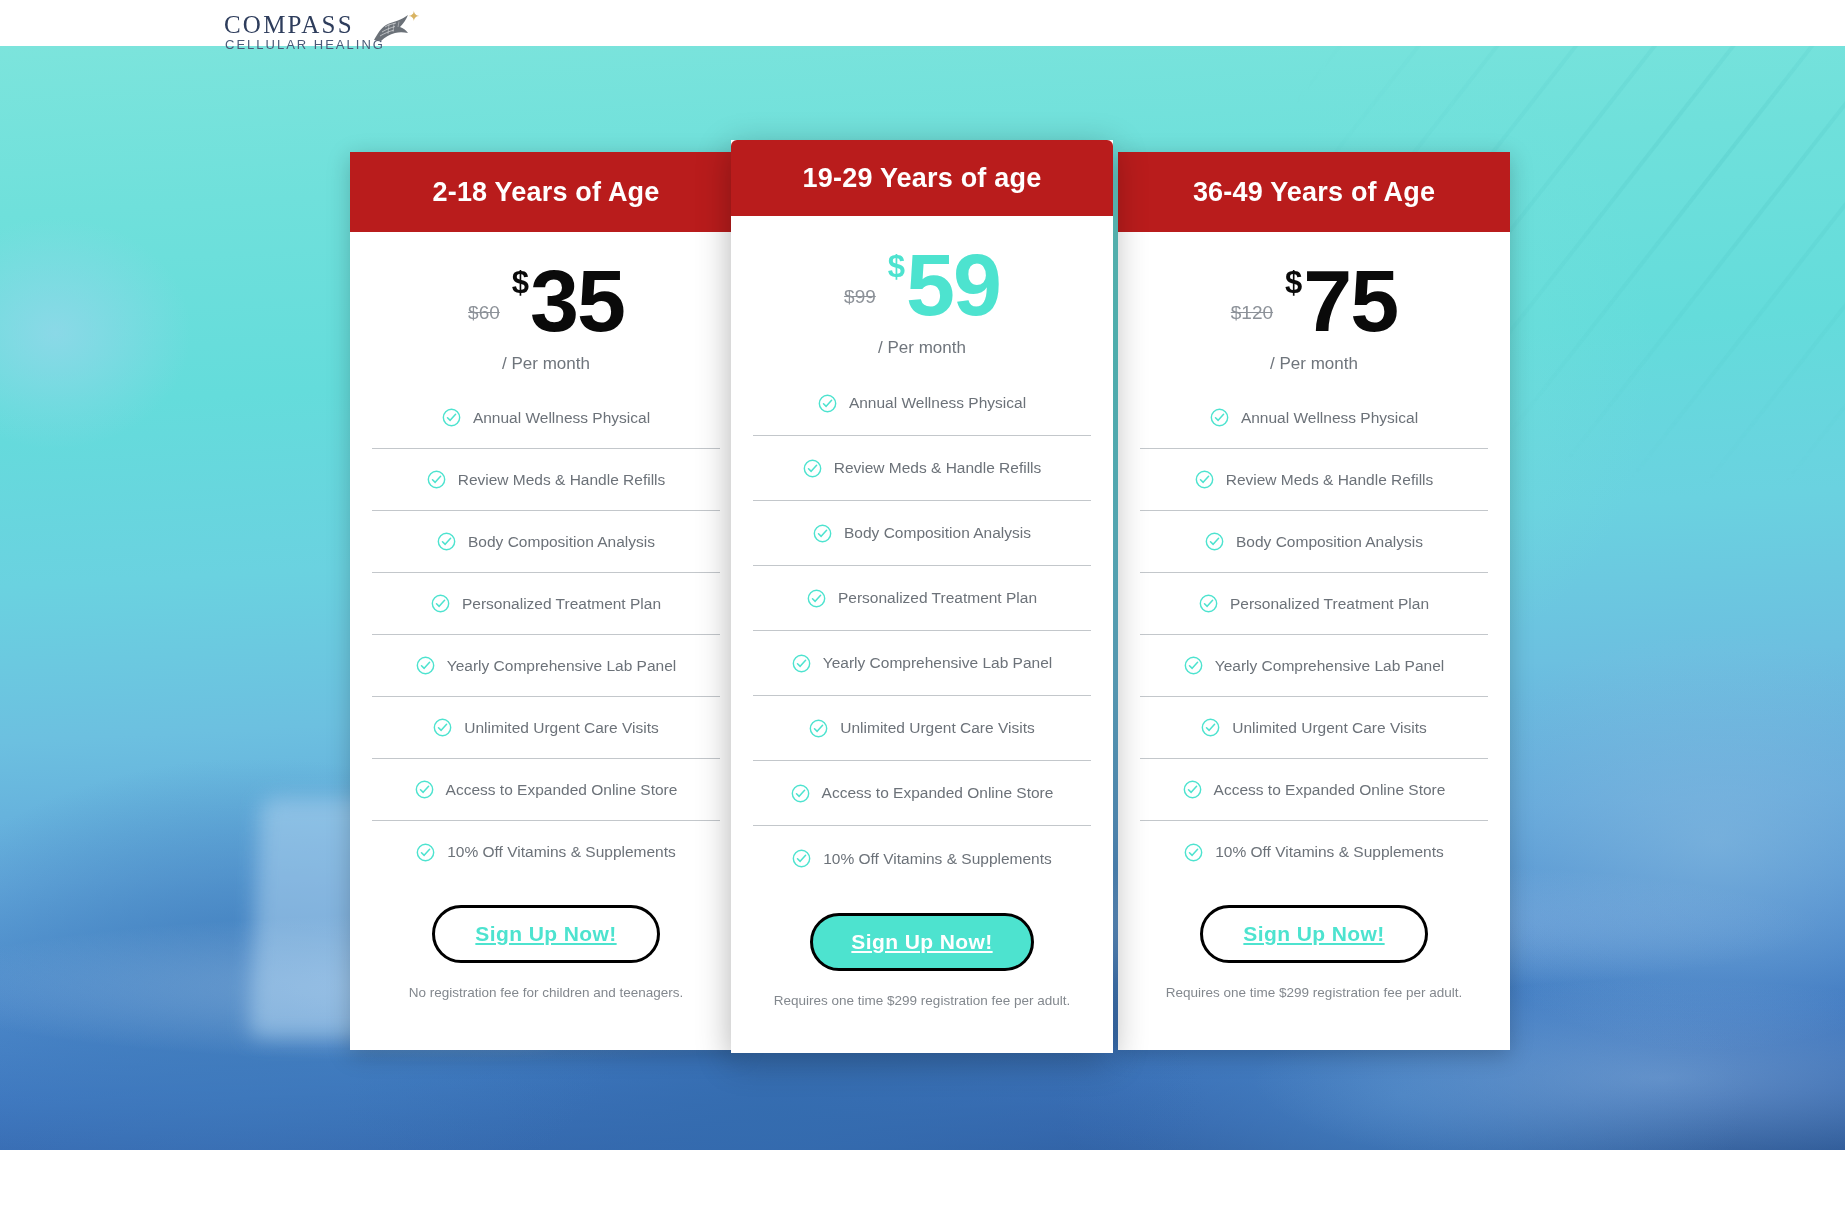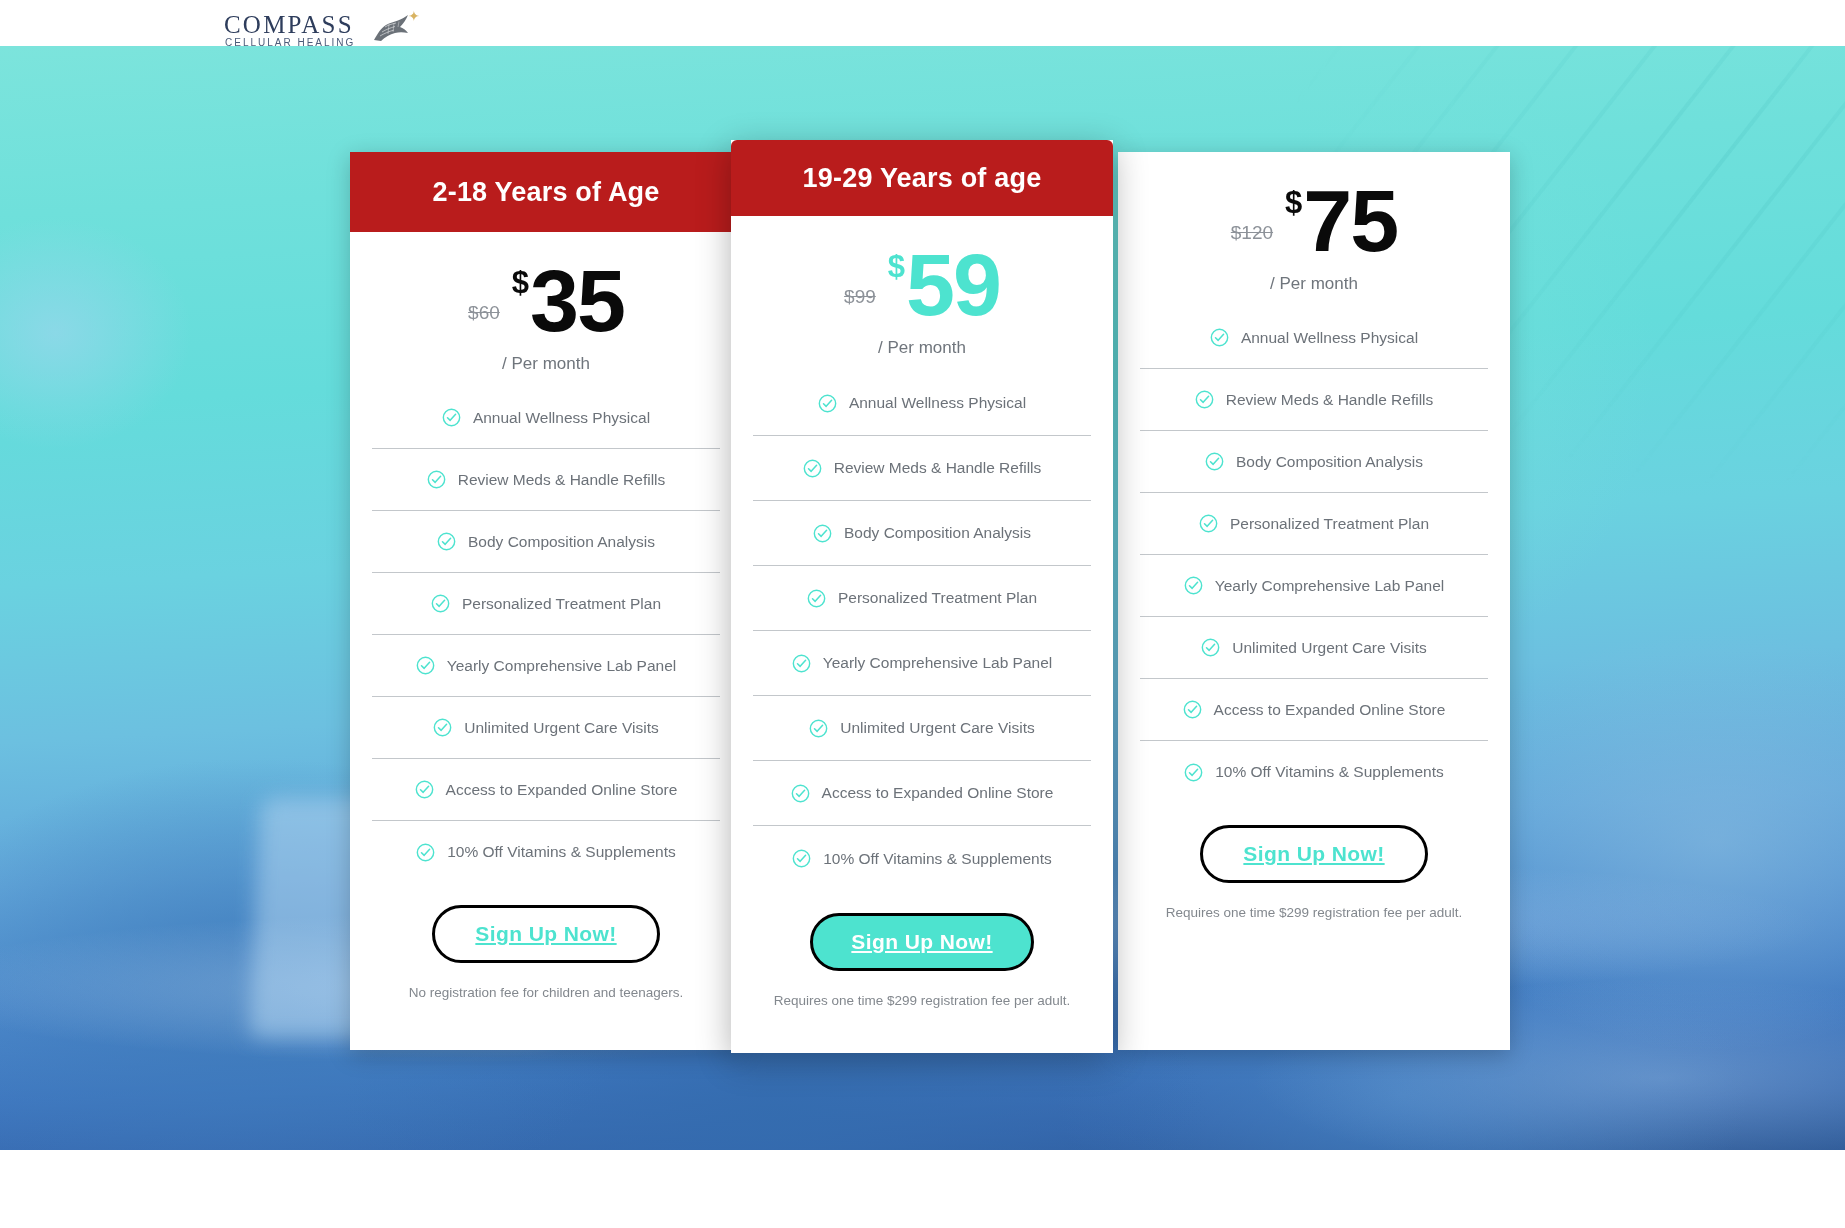--- a/index.html
+++ b/index.html
@@ -34,21 +34,21 @@
     font-size: 25px;
     letter-spacing: 2.2px;
     color: #2e3d5c;
     line-height: 1;
     position: absolute;
     top: 4px; left: 0;
     white-space: nowrap;
   }
   .logo-sub {
     font-family: "Liberation Sans", sans-serif;
-    font-size: 10px;
+    font-size: 13px;
     letter-spacing: 2.0px;
     color: #4a5a78;
     position: absolute;
     top: 29px; left: 1px;
     white-space: nowrap;
   }
   .logo-bear {
     position: absolute;
     left: 148px;
     top: 6px;
@@ -505,20 +505,23 @@
         <span>10% Off Vitamins &amp; Supplements</span>
       </div>
     </div>
     <div class="cta-wrap">
       <div class="cta cta-filled">Sign Up Now!</div>
       <div class="footnote">Requires one time $299 registration fee per adult.</div>
     </div>
   </div>
 
   <div class="card card-side card-right">
+    <div class="card-header">
+      <span>36-49 Years of Age</span>
+    </div>
     <div class="price-block">
       <div class="price-row">
         <span class="price-old">$120</span>
         <span class="price-now price-black">
           <span class="price-cur">$</span>
           <span class="price-val">75</span>
         </span>
       </div>
       <div class="price-per">/ Per month</div>
     </div>

